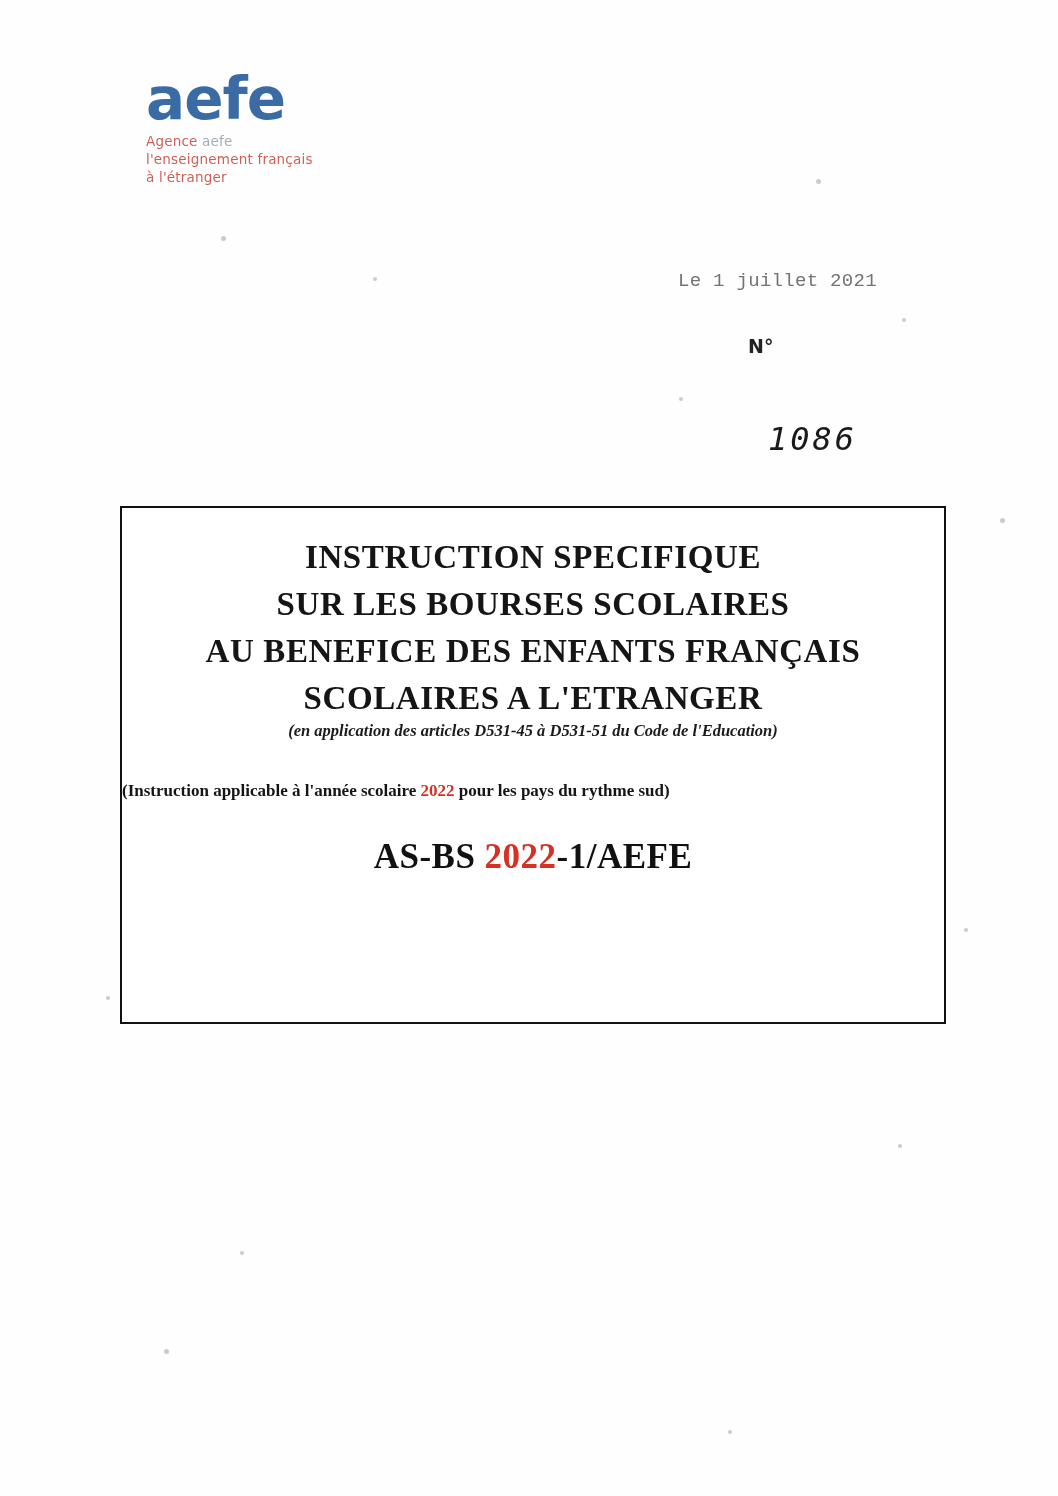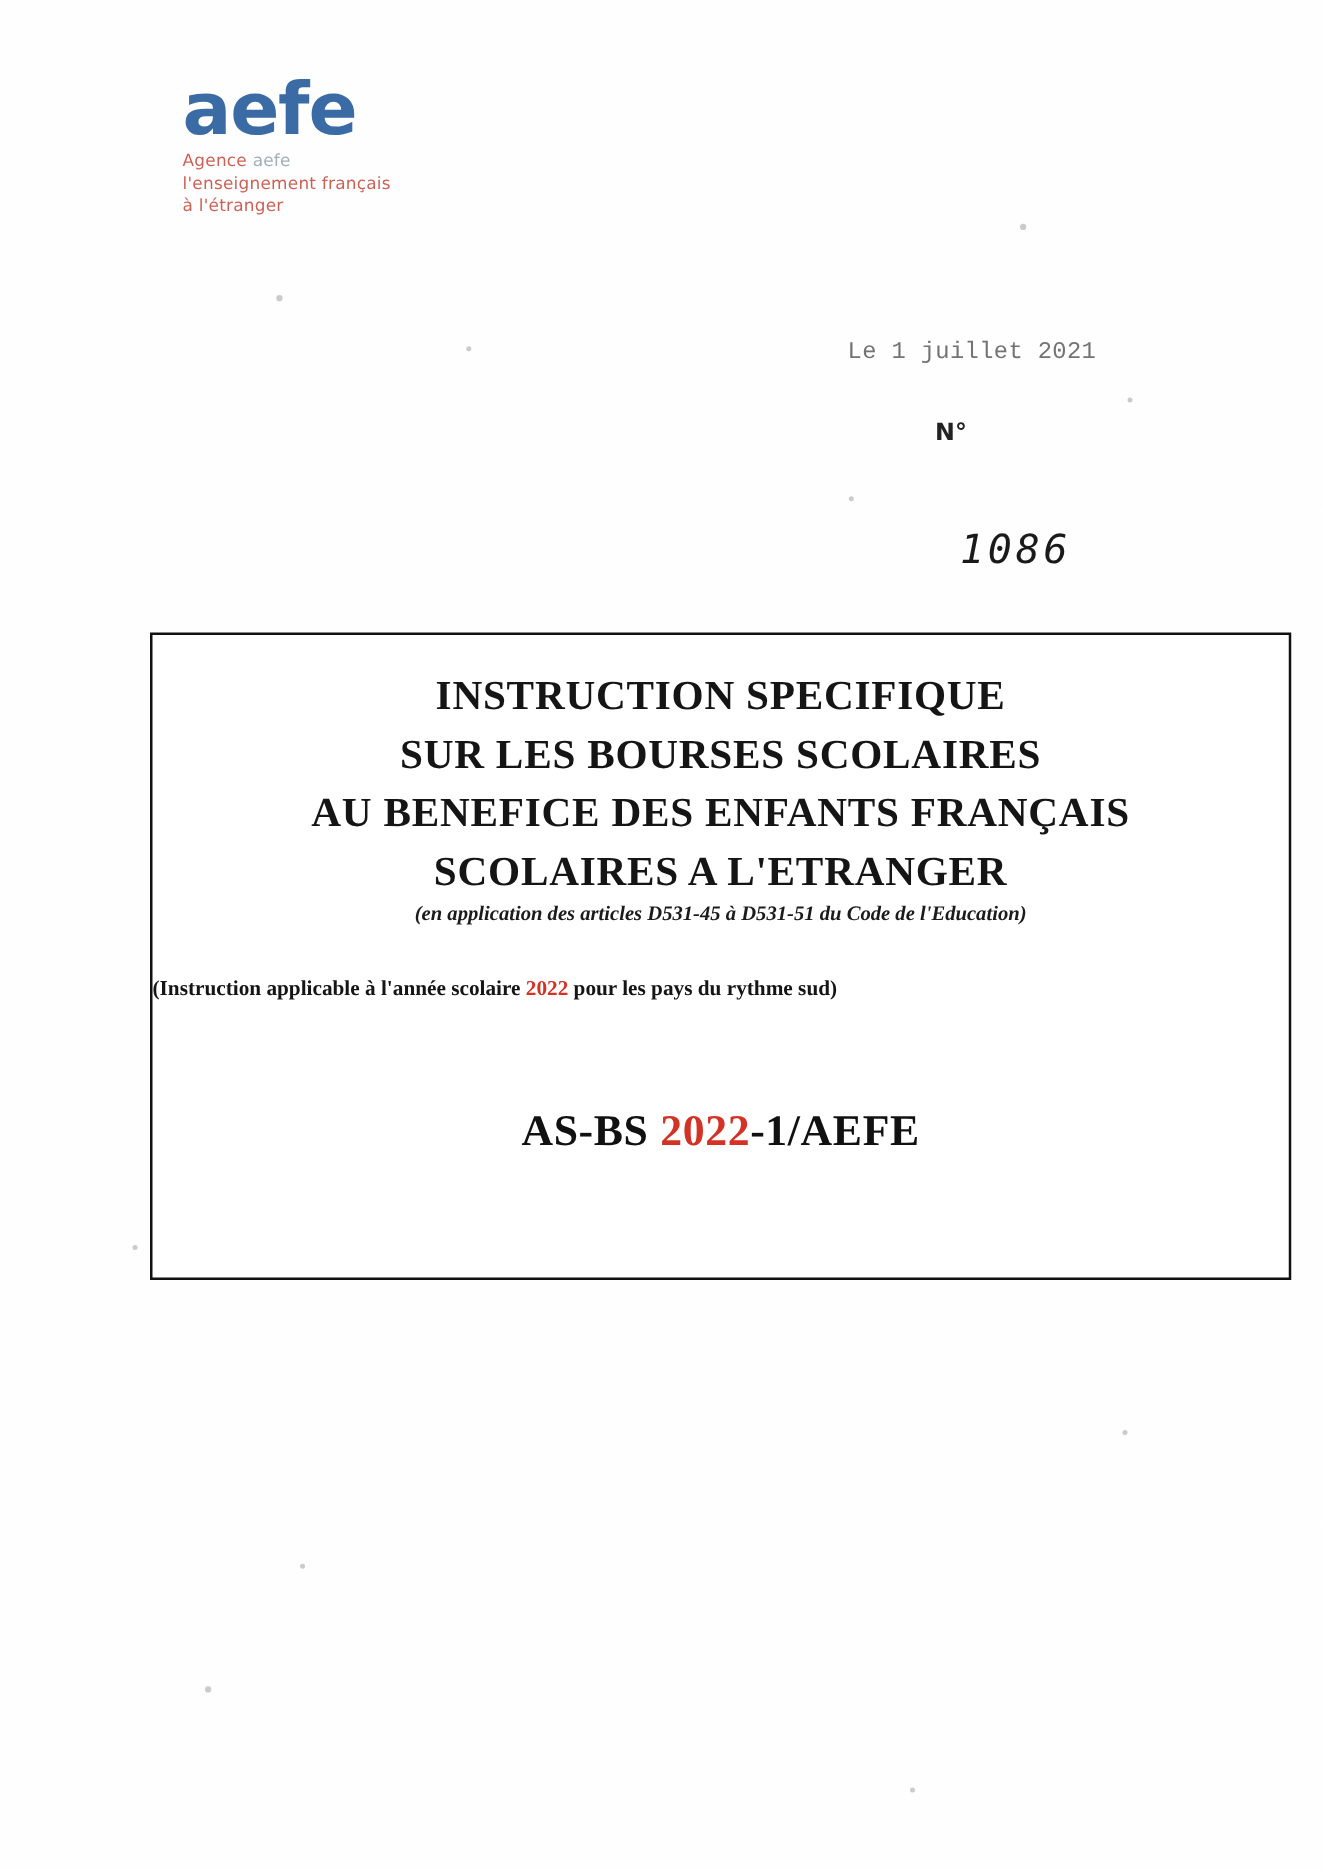--- a/index.html
+++ b/index.html
@@ -27,21 +27,21 @@
     position: absolute;
     background: #b9b9b9;
     border-radius: 50%;
     opacity: .75;
   }
 
   
   .logo-block {
     position: absolute;
     left: 146px;
-    top: 58px;
+    top: 70px;
     width: 300px;
   }
   .logo-word {
     font-family: "DejaVu Sans", sans-serif;
     font-size: 58px;
     font-weight: 700;
     letter-spacing: -1px;
     color: #2b5f9e;
     line-height: 1;
     opacity: .92;
@@ -87,21 +87,21 @@
     letter-spacing: 3px;
     color: #1a1a1a;
     font-style: italic;
   }
 
   
   .title-box {
     position: absolute;
     left: 120px;
     top: 506px;
-    width: 913px;
+    width: 826px;
     height: 518px;
     border: 2px solid #111;
     box-sizing: border-box;
     background: #fff;
   }
   .title-main {
     margin-top: 26px;
     text-align: center;
     font-family: "Liberation Serif", serif;
     font-size: 33px;
@@ -126,21 +126,21 @@
     margin-top: 40px;
     font-family: "Liberation Serif", serif;
     font-weight: 700;
     font-size: 17px;
     color: #151515;
   }
   .hl {
     color: #d33224;
   }
   .title-ref {
-    margin-top: 84px;
+    margin-top: 36px;
     text-align: center;
     font-family: "Liberation Serif", serif;
     font-weight: 700;
     font-size: 35px;
     letter-spacing: .5px;
     color: #111;
   }
 </style>
 </head>
 <body>

